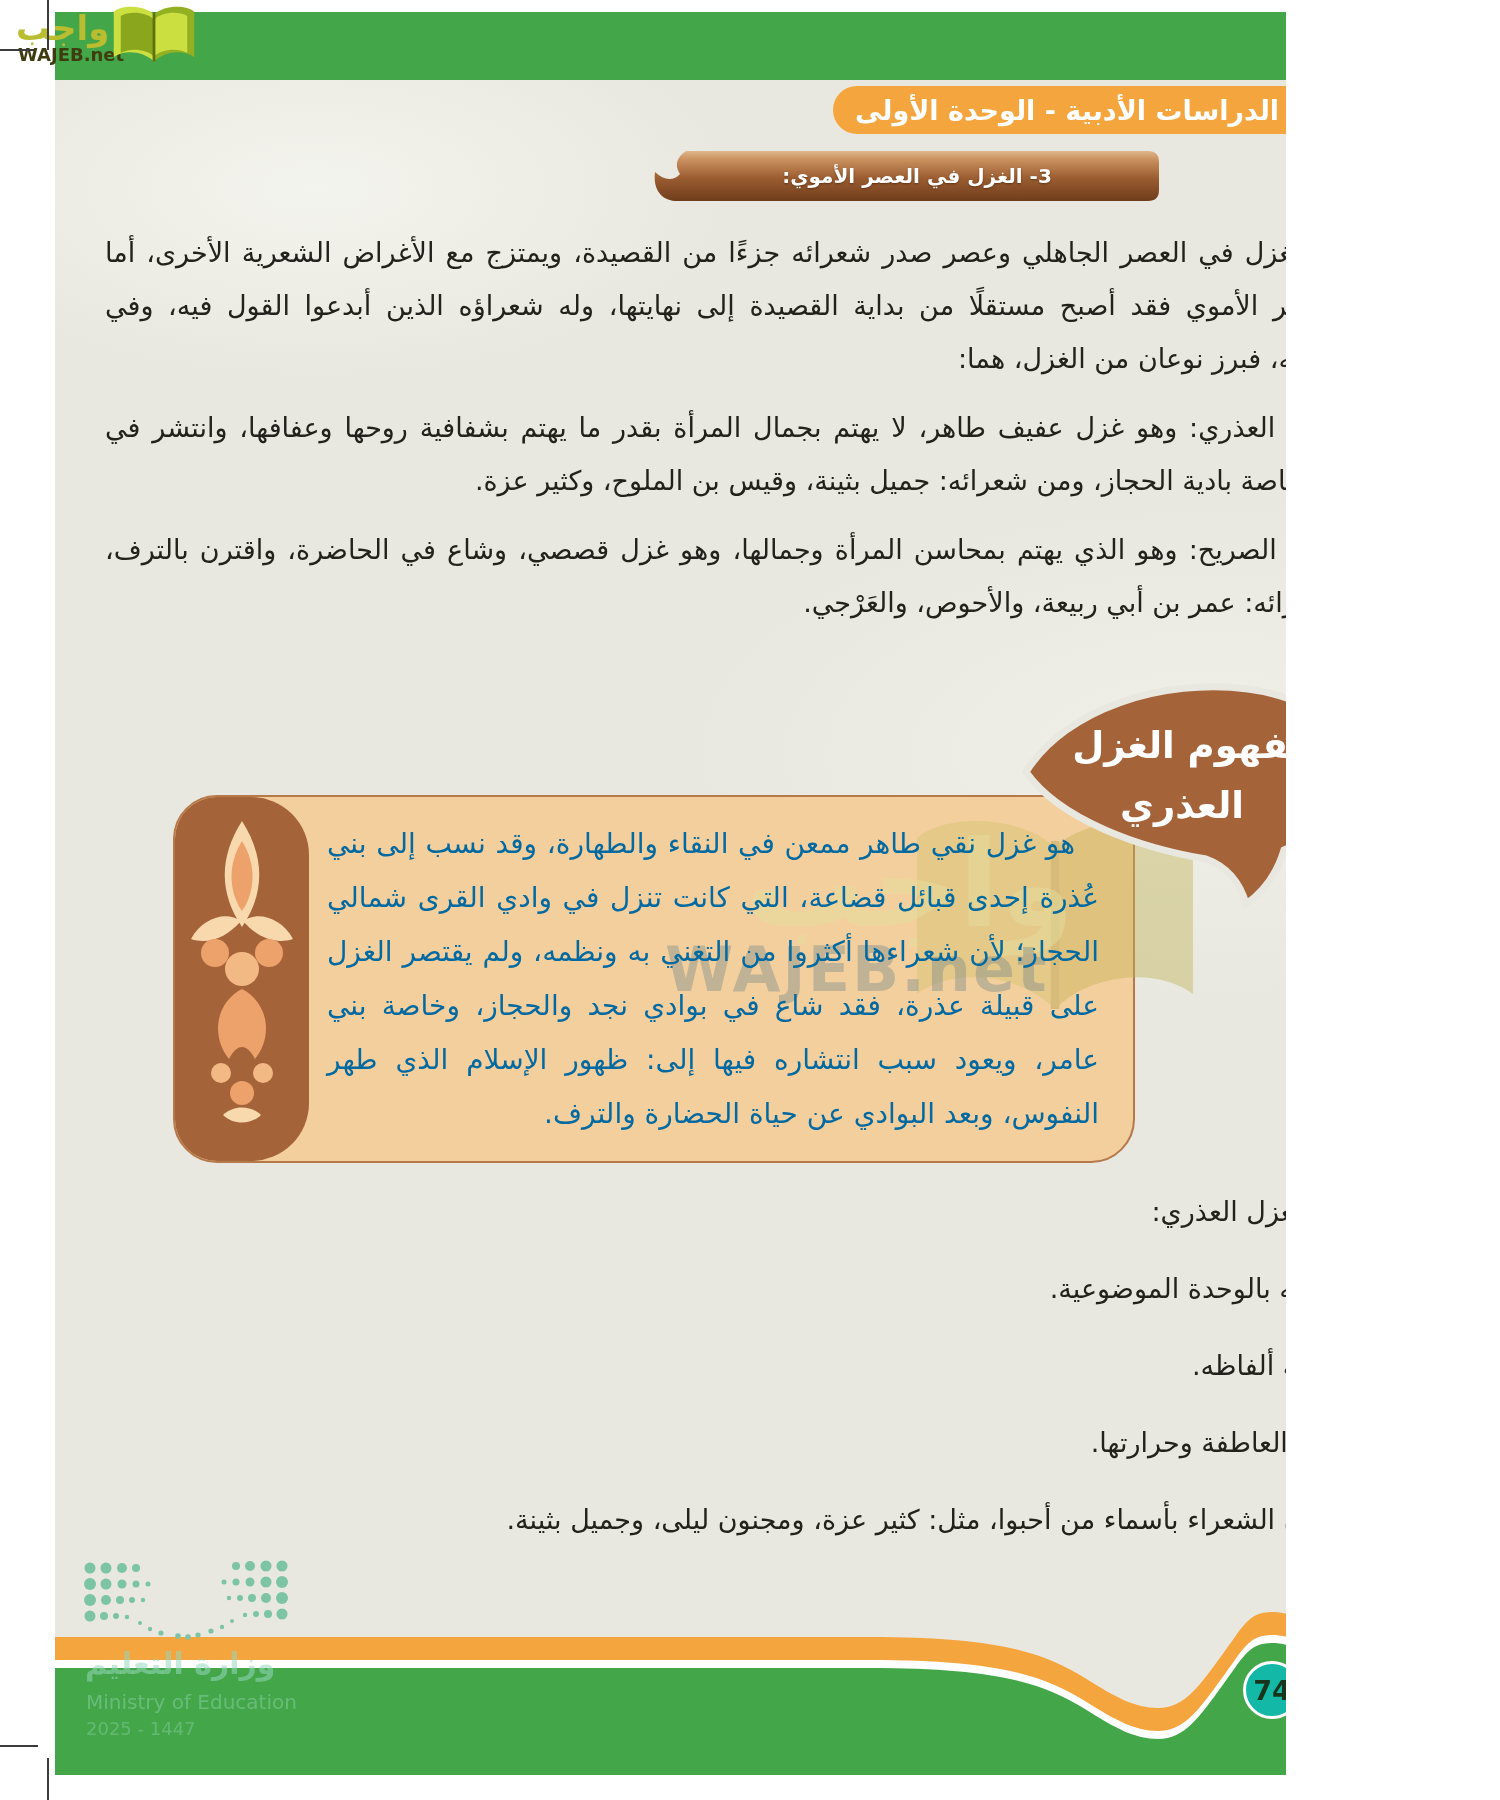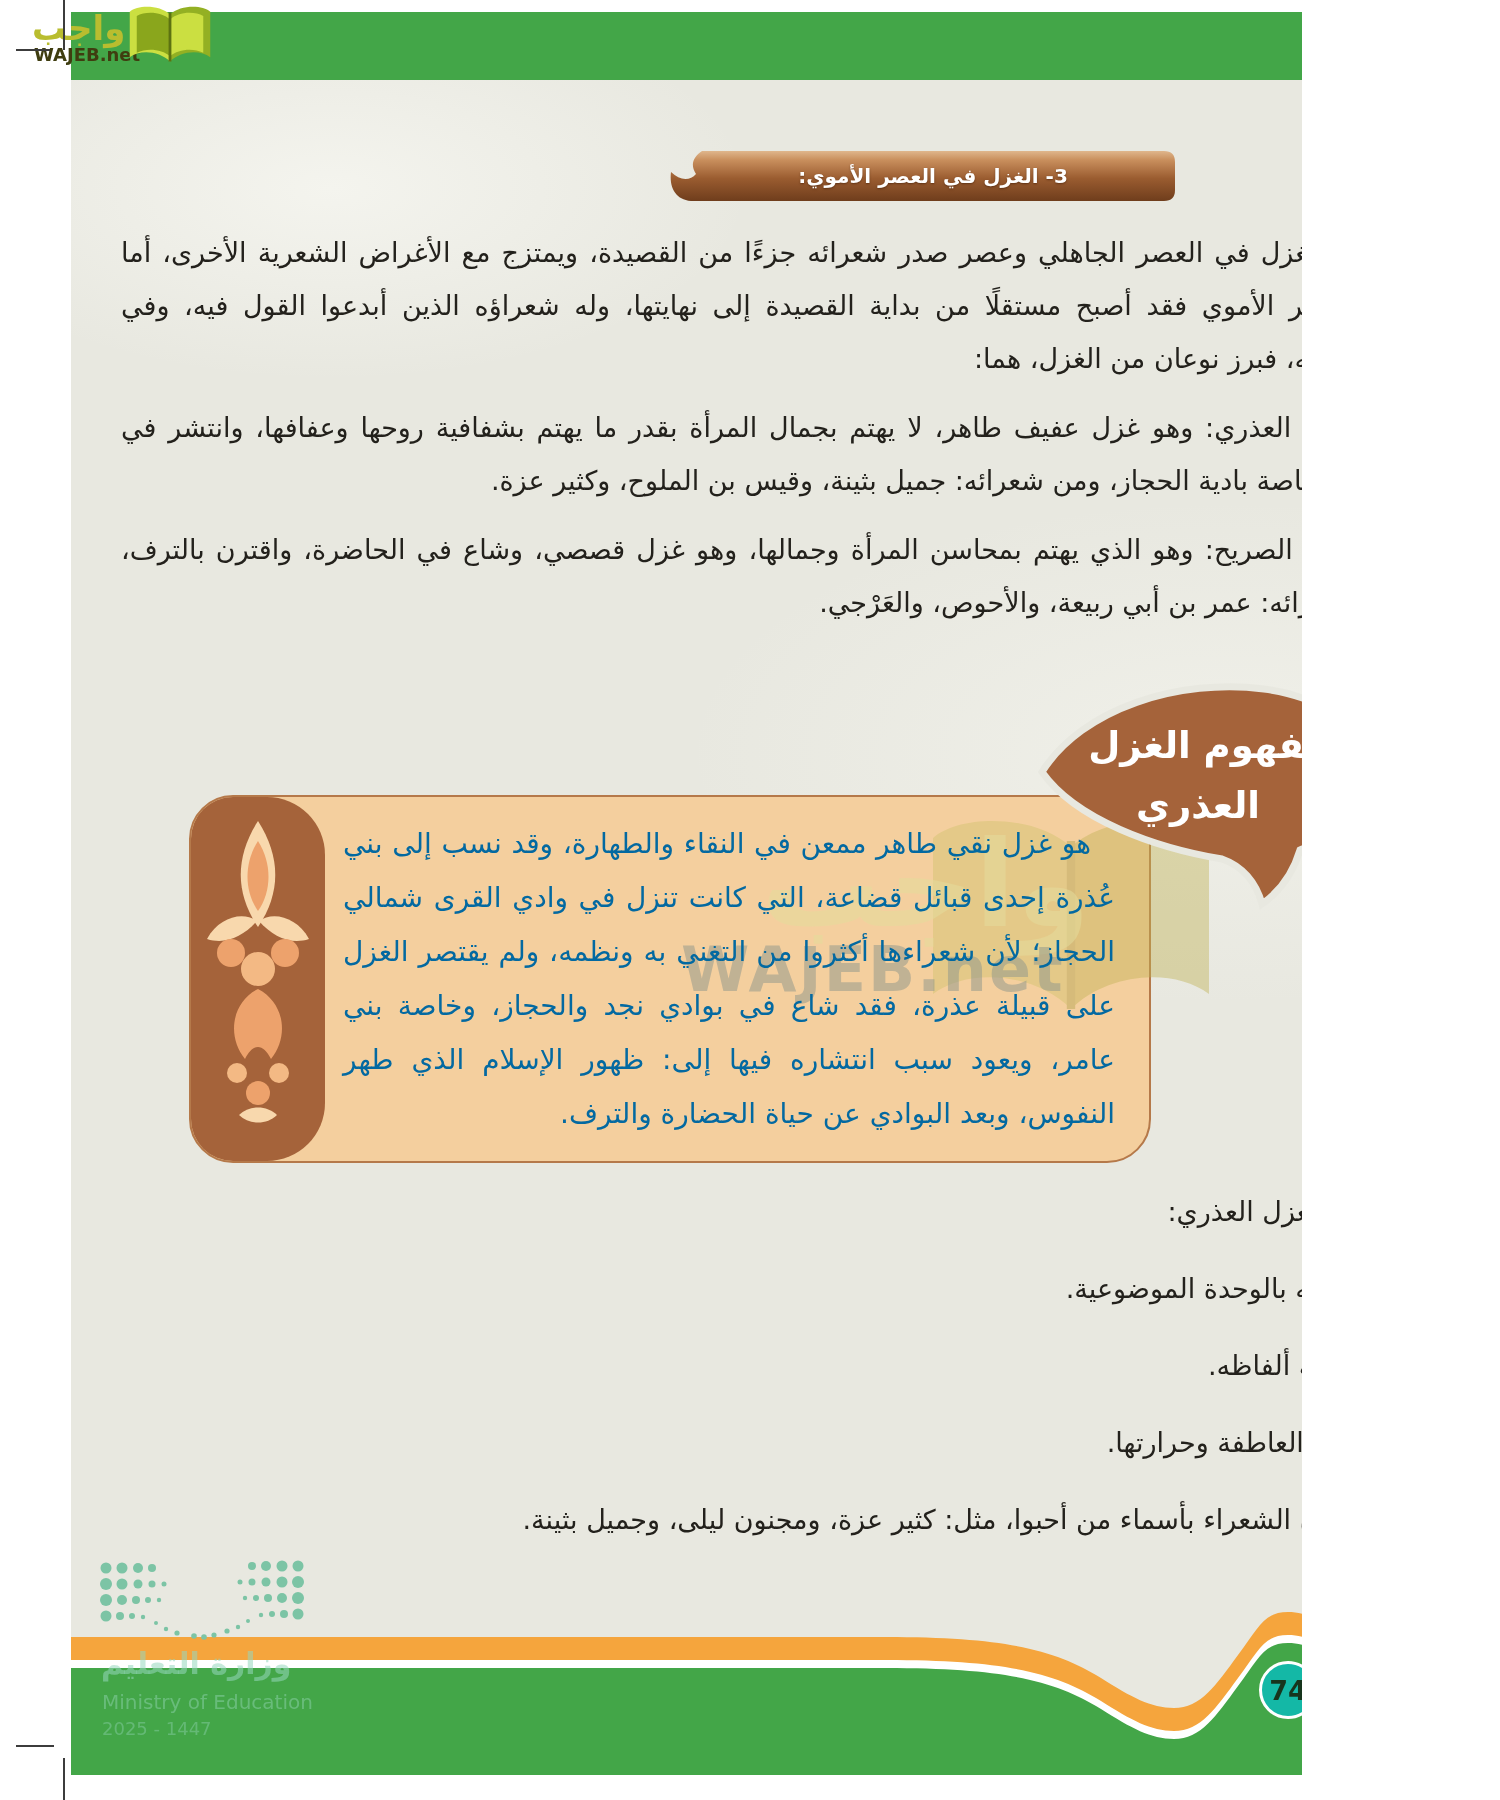--- a/index.html
+++ b/index.html
@@ -1,19 +1,18 @@
 <!DOCTYPE html>
 <html lang="ar"><head>
 <meta charset="utf-8">
 <style>
   html,body{margin:0;padding:0;background:#ffffff;}
   .canvas{
     position:relative;width:1286px;height:1800px;background:#ffffff;overflow:hidden;
     font-family:"DejaVu Sans", sans-serif;
-    margin-left:16px;
   }
   .sheet{
     position:absolute;left:55px;top:12px;width:1445px;height:1763px;
     background:
       radial-gradient(ellipse 700px 320px at 18% 10%, #f4f4ee 0%, rgba(244,244,238,0) 60%),
       radial-gradient(ellipse 900px 420px at 80% 42%, #f0f0e9 0%, rgba(240,240,233,0) 60%),
       #e8e8e0;
   }
   .green-band{position:absolute;left:55px;top:12px;width:1445px;height:68px;background:#43a648;}
   .unit-bar{
@@ -82,20 +81,23 @@
     <div class="wajeb-en">WAJEB.net</div>
     <svg style="position:absolute;left:100px;top:0;" width="92" height="70" viewBox="0 0 100 80">
       <path d="M50,14 C38,3 13,3 4,11 L4,63 C16,54 38,56 50,68 Z" fill="#cbdf41"></path>
       <path d="M50,14 C62,3 87,3 96,11 L96,63 C84,54 62,56 50,68 Z" fill="#93b023"></path>
       <path d="M50,20 C41,11 22,10 12,16 L12,58 C24,52 41,54 50,62 Z" fill="#8aa61c"></path>
       <path d="M50,20 C59,11 78,10 88,16 L88,58 C76,52 59,54 50,62 Z" fill="#cbdf41"></path>
       <rect x="48.4" y="12" width="3.2" height="56" fill="#5c7211"></rect>
     </svg>
   </div>
 
+  <div class="unit-bar">
+    <span>الدراسات الأدبية - الوحدة الأولى</span>
+  </div>
 
   <div class="banner-wrap">
     <svg width="510" height="56" viewBox="0 0 510 56">
       <defs>
         <linearGradient id="bgrad" x1="0" y1="0" x2="0" y2="1">
           <stop offset="0" stop-color="#dfb68c"></stop>
           <stop offset="0.18" stop-color="#c98f5d"></stop>
           <stop offset="0.55" stop-color="#9a5c30"></stop>
           <stop offset="1" stop-color="#6f3d1c"></stop>
         </linearGradient>

